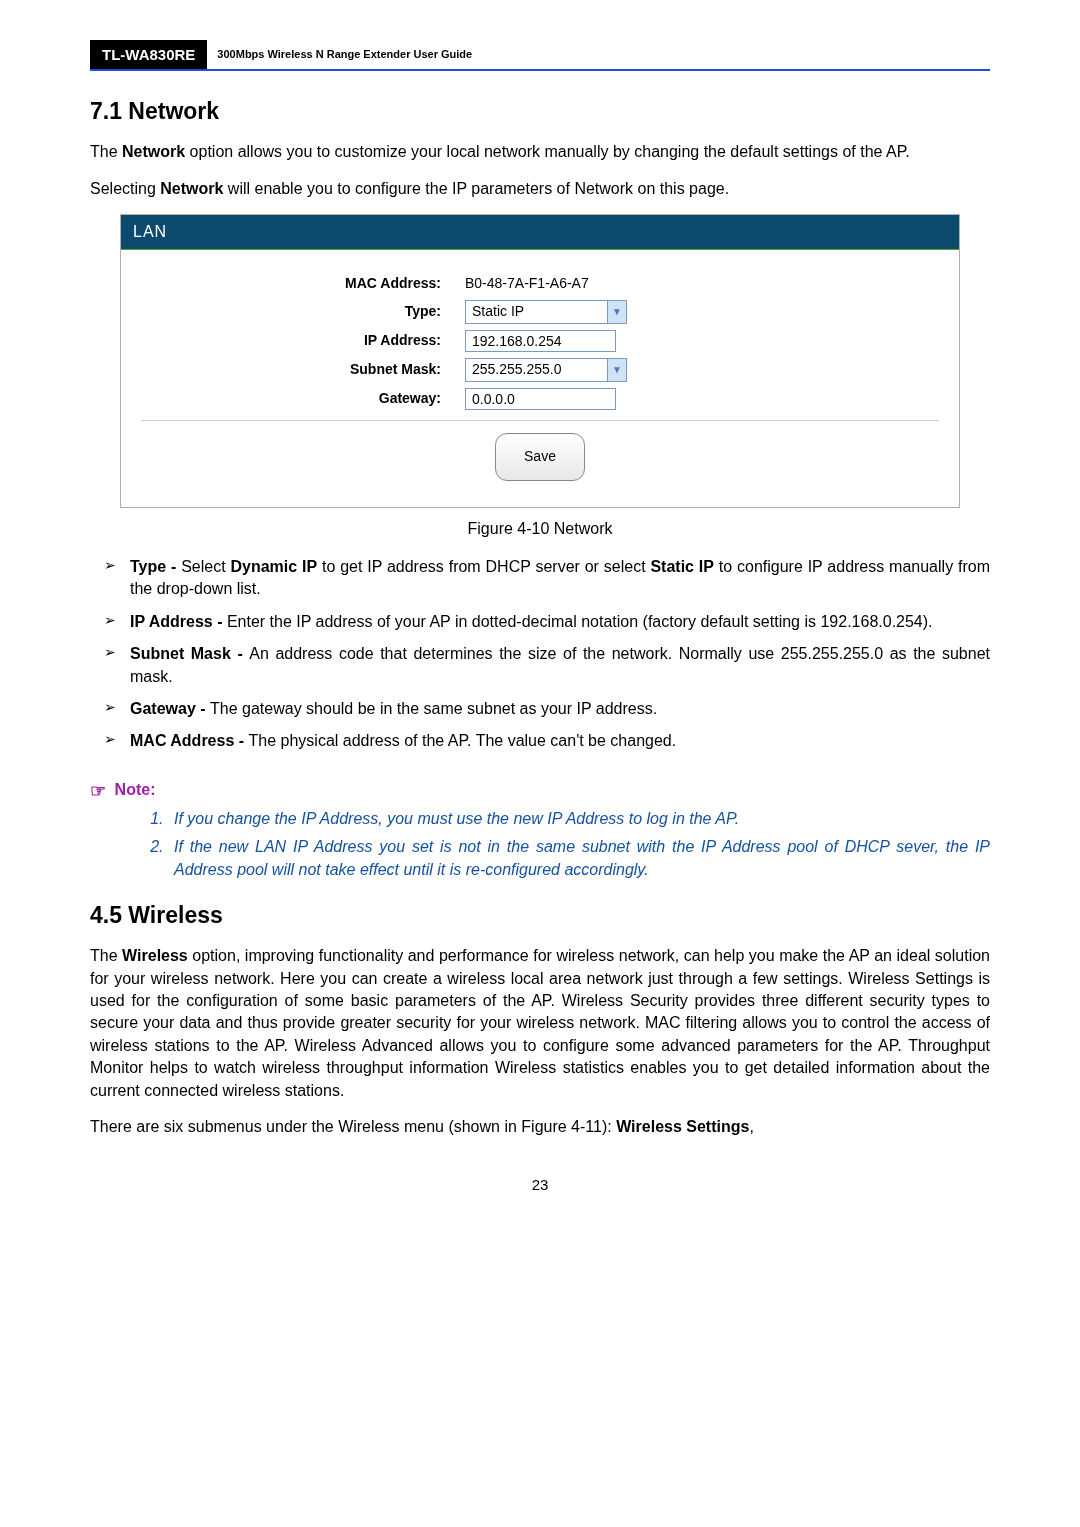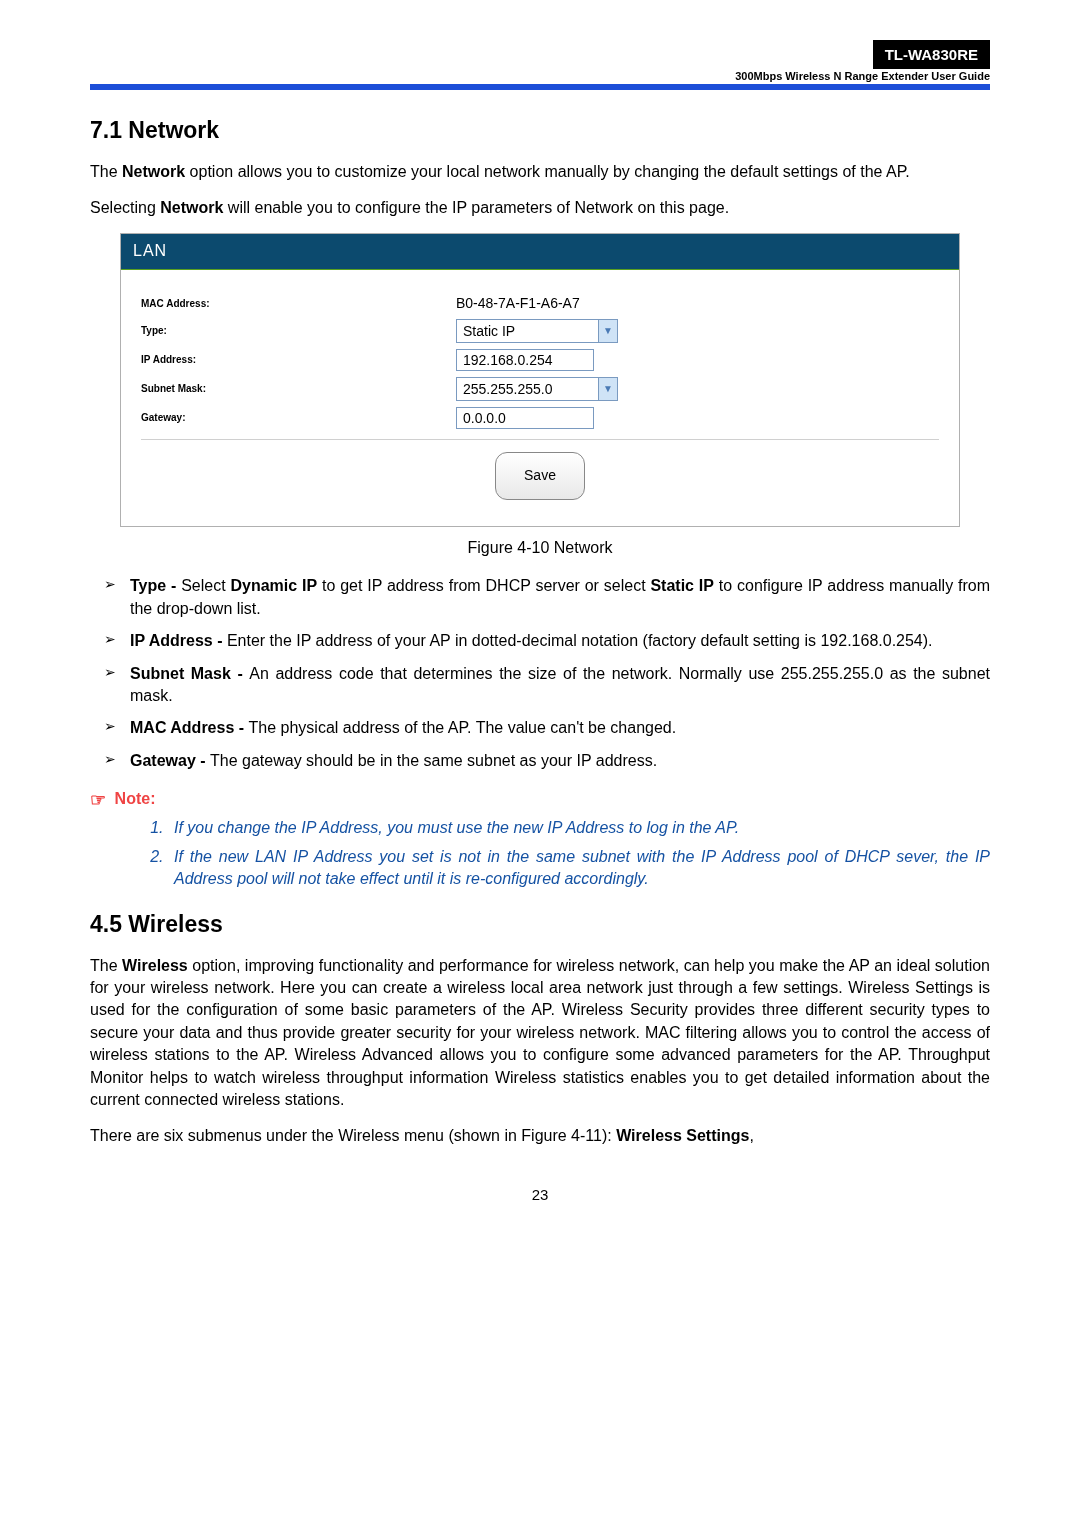--- a/index.html
+++ b/index.html
@@ -10,24 +10,23 @@
     color: #000000;
     width: 1080px;
     font-size: 16px;
     line-height: 1.4;
   }
   .page {
     padding: 40px 90px 60px 90px;
   }
   .top-bar {
     display: flex;
-    align-items: flex-end;
-    border-bottom: 6px solid #1d4ed8;
+    align-items: center;
+    border-bottom: 2px solid #1d4ed8;
     margin-bottom: 24px;
-    flex-direction: column;
   }
   .top-bar .model-box {
     background: #000;
     color: #fff;
     font-weight: bold;
     padding: 4px 12px;
     font-size: 15px;
   }
   .top-bar .title {
     font-weight: bold;
@@ -58,32 +57,32 @@
   .lan-body {
     padding: 18px 20px 14px 20px;
   }
   .form-row {
     display: flex;
     align-items: center;
     margin: 6px 0;
   }
   .form-row .lbl {
     flex: 0 0 300px;
-    text-align: left;
-    font-weight: bold;
-    font-size: 10px;
-    padding-right: 15px;
+    text-align: right;
+    font-weight: bold;
+    font-size: 14px;
+    padding-right: 24px;
   }
   .form-row .val {
     font-size: 14px;
   }
   .text-input {
     border: 1px solid #7a9ac0;
     height: 22px;
-    width: 138px;
+    width: 151px;
     padding: 0 6px;
     font-size: 14px;
     box-sizing: border-box;
   }
   .select-box {
     border: 1px solid #7a9ac0;
     height: 22px;
     width: 160px;
     display: flex;
     align-items: stretch;
@@ -139,23 +138,23 @@
   }
   ul.bullets > li::before {
     content: "➢";
     position: absolute;
     left: 14px;
     top: 0;
     font-size: 14px;
   }
   .term { font-weight: bold; }
   .note-line {
-    color: #ef4444;
-    font-weight: bold;
-    margin: 14px 0 6px 0;
+    color: #a21caf;
+    font-weight: bold;
+    margin: 24px 0 6px 0;
   }
   .note-line .hand {
     font-size: 18px;
     display: inline-block;
     transform: translateY(2px);
     margin-right: 4px;
   }
   ol.notes {
     color: #1552a3;
     padding-left: 78px;
@@ -234,24 +233,24 @@
     <li>
       <span class="term">Type - </span><span>Select </span><span class="term">Dynamic IP</span><span> to get IP address from DHCP server or select </span><span class="term">Static IP</span><span> to configure IP address manually from the drop-down list.</span>
     </li>
     <li>
       <span class="term">IP Address - </span><span>Enter the IP address of your AP in dotted-decimal notation (factory default setting is 192.168.0.254).</span>
     </li>
     <li>
       <span class="term">Subnet Mask - </span><span>An address code that determines the size of the network. Normally use 255.255.255.0 as the subnet mask.</span>
     </li>
     <li>
+      <span class="term">Gateway - </span><span>The gateway should be in the same subnet as your IP address.</span>
+    </li>
+    <li>
       <span class="term">MAC Address - </span><span>The physical address of the AP. The value can't be changed.</span>
-    </li>
-    <li>
-      <span class="term">Gateway - </span><span>The gateway should be in the same subnet as your IP address.</span>
     </li>
   </ul>
 
   <div class="note-line">
     <span class="hand">☞</span>
     <span>Note:</span>
   </div>
   <ol class="notes">
     <li>If you change the IP Address, you must use the new IP Address to log in the AP.</li>
     <li>If the new LAN IP Address you set is not in the same subnet with the IP Address pool of DHCP sever, the IP Address pool will not take effect until it is re-configured accordingly.</li>

